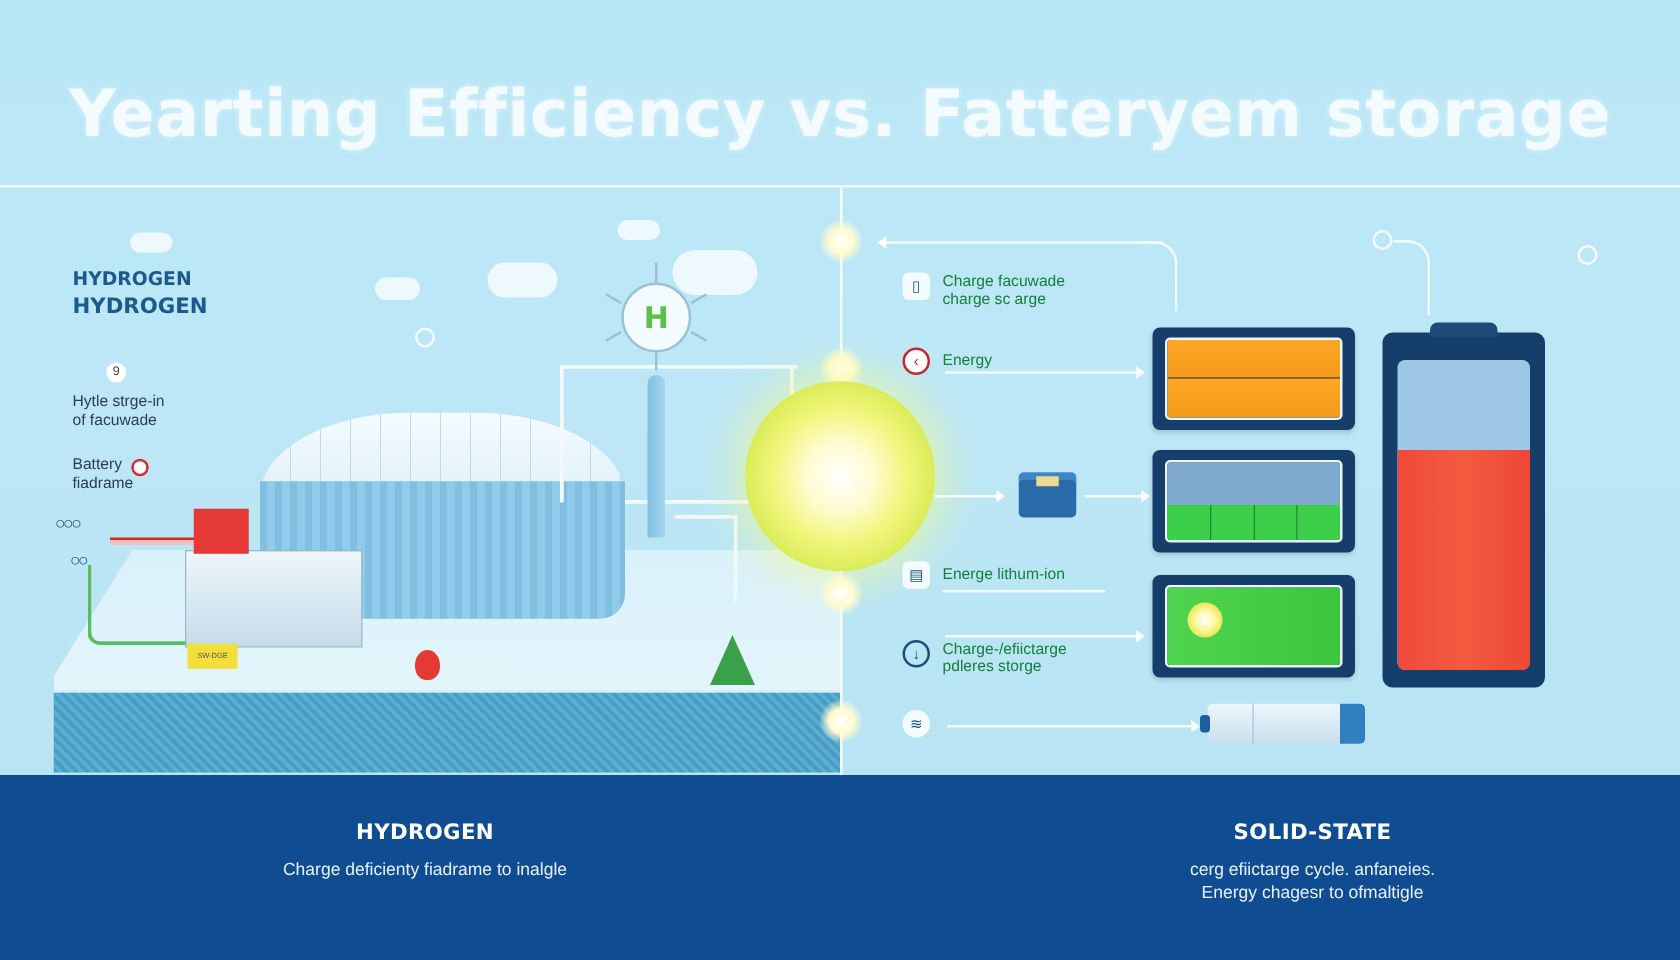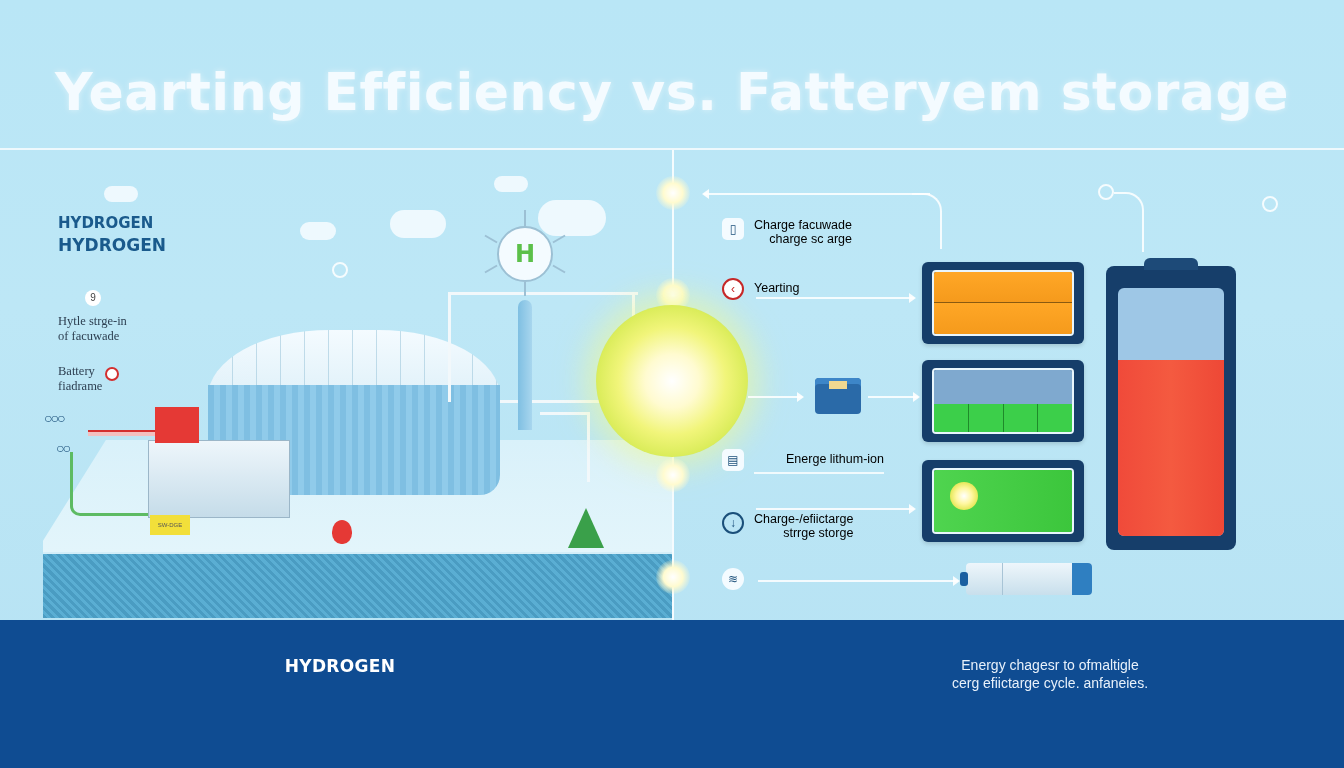--- a/index.html
+++ b/index.html
@@ -22,21 +22,21 @@
   .left-heading {
     position: absolute; left: 58px; top: 212px; color: #1a5a8c; font-weight: bold;
     font-family: "DejaVu Sans", sans-serif; line-height: 22px;
   }
   .left-heading .l1 { font-size: 15px; }
   .left-heading .l2 { font-size: 17px; }
   .badge-circle {
     position: absolute; width: 16px; height: 16px; border-radius: 50%; background: #fff;
     font-size: 10px; text-align: center; line-height: 16px; color: #444;
   }
-  .note { position: absolute; font-size: 12.5px; color: #2c3e50; line-height: 15px; font-family: Liberation Serif, serif; }
+  .note { position: absolute; font-size: 12.5px; color: #2c3e50; line-height: 15px; }
   .red-dot { position: absolute; width: 14px; height: 14px; border-radius: 50%; background:#fff; border: 2px solid #d32f2f; }
 
   .ground {
     position: absolute; left: 43px; top: 552px; width: 629px; height: 66px;
     background: repeating-linear-gradient(45deg, #4a9cc2 0 3px, #5aaed3 3px 6px);
     border-top: 2px solid #d4eef8;
   }
   .platform {
     position: absolute; left: 43px; top: 440px; width: 629px; height: 112px;
     background: linear-gradient(180deg, #d9f1fa 0%, #e3f5fb 100%);
@@ -87,21 +87,21 @@
 
   
   .item { position: absolute; display: flex; align-items: flex-start; gap: 10px; }
   .item-icon {
     width: 22px; height: 22px; border-radius: 5px; background: #f4fbff; display: flex; align-items: center; justify-content: center;
     font-size: 12px; color: #1a4f7a; flex: none;
   }
   .item-icon.round { border-radius: 50%; }
   .item-icon.red { border: 2px solid #c62828; color: #c62828; background: #fff; }
   .item-icon.blue { border: 2px solid #1a4f7a; background: transparent; }
-  .item-text { font-size: 12.5px; color: #000000; line-height: 14px; text-align: right; }
+  .item-text { font-size: 12.5px; color: #15803d; line-height: 14px; }
   .arrow-line { position: absolute; height: 2px; background: rgba(255,255,255,0.85); }
   .arrow-line::after {
     content: ""; position: absolute; right: -2px; top: -4px; border-left: 7px solid rgba(255,255,255,0.9);
     border-top: 5px solid transparent; border-bottom: 5px solid transparent;
   }
   .arrow-left::after { left: -2px; right: auto; border-left: none; border-right: 7px solid rgba(255,255,255,0.9); }
   .elbow { position: absolute; border: 2px solid rgba(255,255,255,0.85); border-left: none; border-bottom: none; border-radius: 0 18px 0 0; }
 
   .cell-box {
     position: absolute; width: 162px; height: 82px; background: #163e6a; border-radius: 6px; padding: 8px 10px;
@@ -215,42 +215,42 @@
     <div class="item-icon">▯</div>
     <div class="item-text">
       <div>Charge facuwade</div>
       <div>charge sc arge</div>
     </div>
   </div>
 
   <div class="item" style="left:722px;top:278px;">
     <div class="item-icon round red">‹</div>
     <div class="item-text" style="padding-top:3px;">
-      <div>Yearting</div>
+      <div>Energy</div>
     </div>
   </div>
   <div class="arrow-line" style="left:756px;top:297px;width:158px;"></div>
 
   <div class="arrow-line" style="left:748px;top:396px;width:54px;"></div>
   <div class="chip"></div>
   <div class="arrow-line" style="left:868px;top:396px;width:50px;"></div>
 
   <div class="item" style="left:722px;top:449px;">
     <div class="item-icon">▤</div>
     <div class="item-text" style="padding-top:3px;border-bottom:2px solid rgba(255,255,255,0.8);padding-bottom:6px;width:130px;">
       <div>Energe lithum-ion</div>
     </div>
   </div>
 
   <div class="arrow-line" style="left:756px;top:508px;width:158px;"></div>
   <div class="item" style="left:722px;top:512px;">
     <div class="item-icon round blue">↓</div>
     <div class="item-text">
       <div>Charge-/efiictarge</div>
-      <div>strrge storge</div>
+      <div>pdleres storge</div>
     </div>
   </div>
 
   <div class="item" style="left:722px;top:568px;">
     <div class="item-icon round">≋</div>
   </div>
   <div class="arrow-line" style="left:758px;top:580px;width:200px;"></div>
   <div class="cylinder">
     <div class="tip"></div>
     <div class="seam"></div>
@@ -286,20 +286,22 @@
     <div class="big-inner">
       <div class="big-fill" style="height: 71%;"></div>
     </div>
   </div>
 </div>
 
 <div class="footer"></div>
 <div class="footer-col" style="left:180px;width:320px;">
   <div class="footer-title">HYDROGEN</div>
   <div class="footer-body">
+    <div>Charge deficienty fiadrame to inalgle</div>
   </div>
 </div>
 <div class="footer-col" style="left:910px;width:280px;">
+  <div class="footer-title">SOLID-STATE</div>
   <div class="footer-body">
+    <div>cerg efiictarge cycle. anfaneies.</div>
     <div>Energy chagesr to ofmaltigle</div>
-    <div>cerg efiictarge cycle. anfaneies.</div>
   </div>
 </div>
 
 </body></html>

